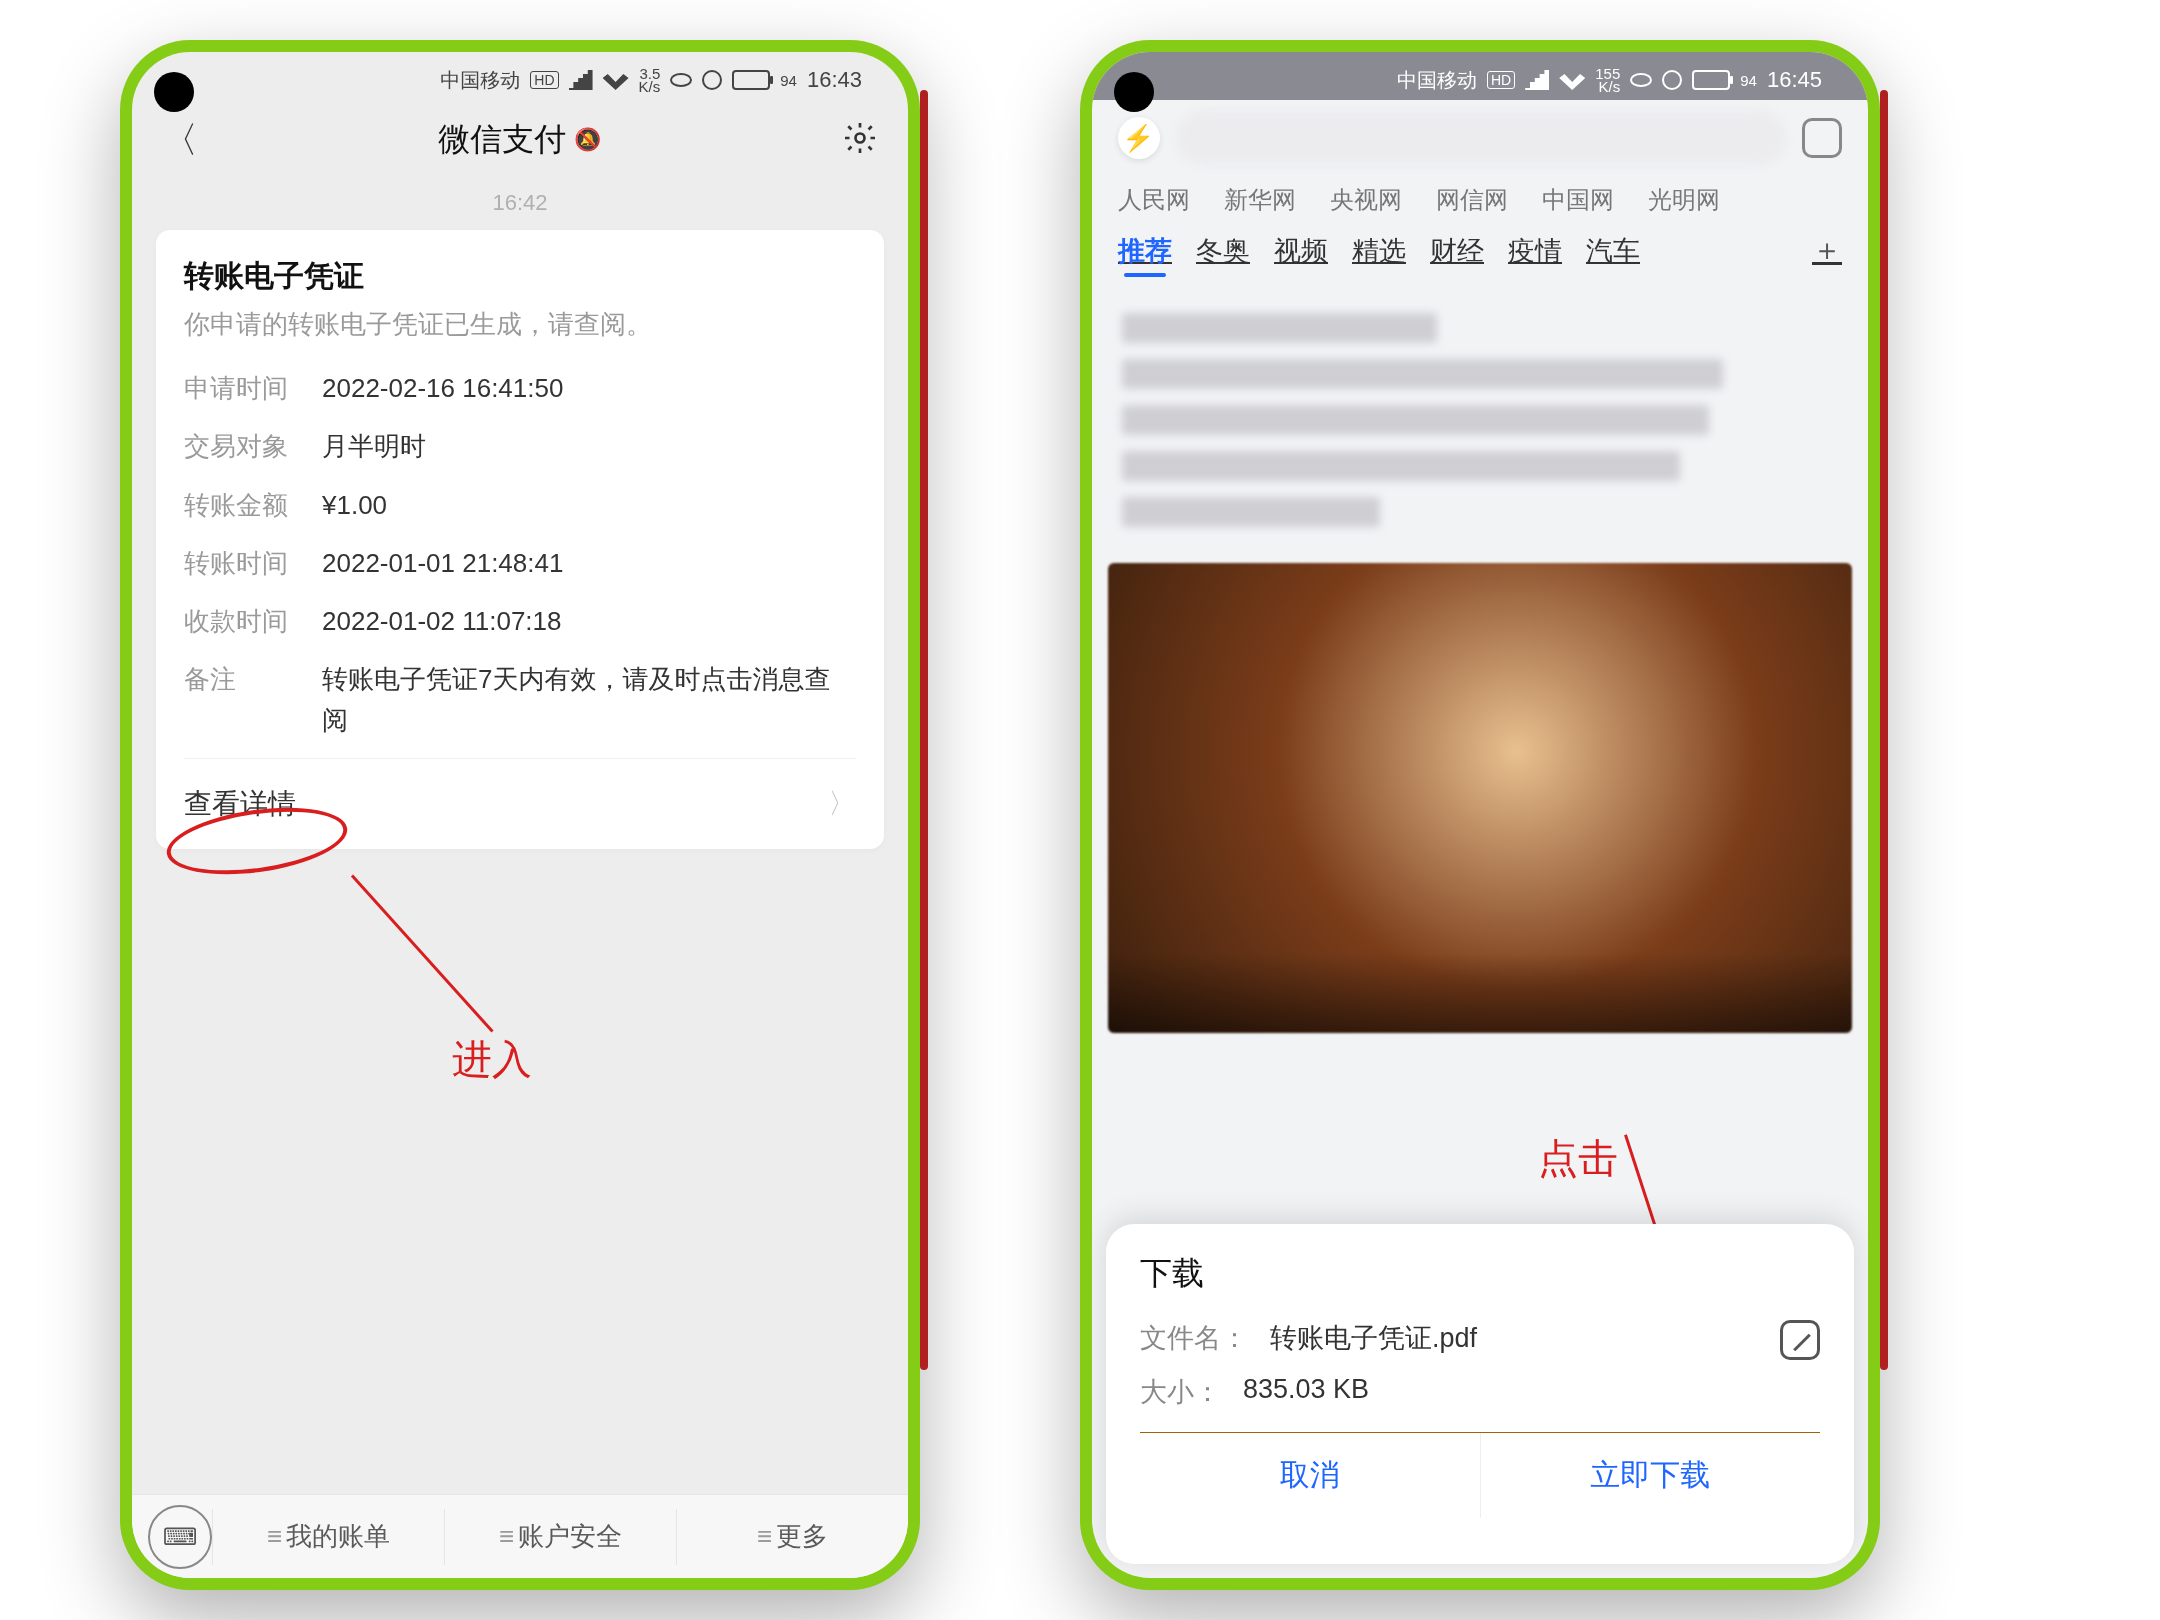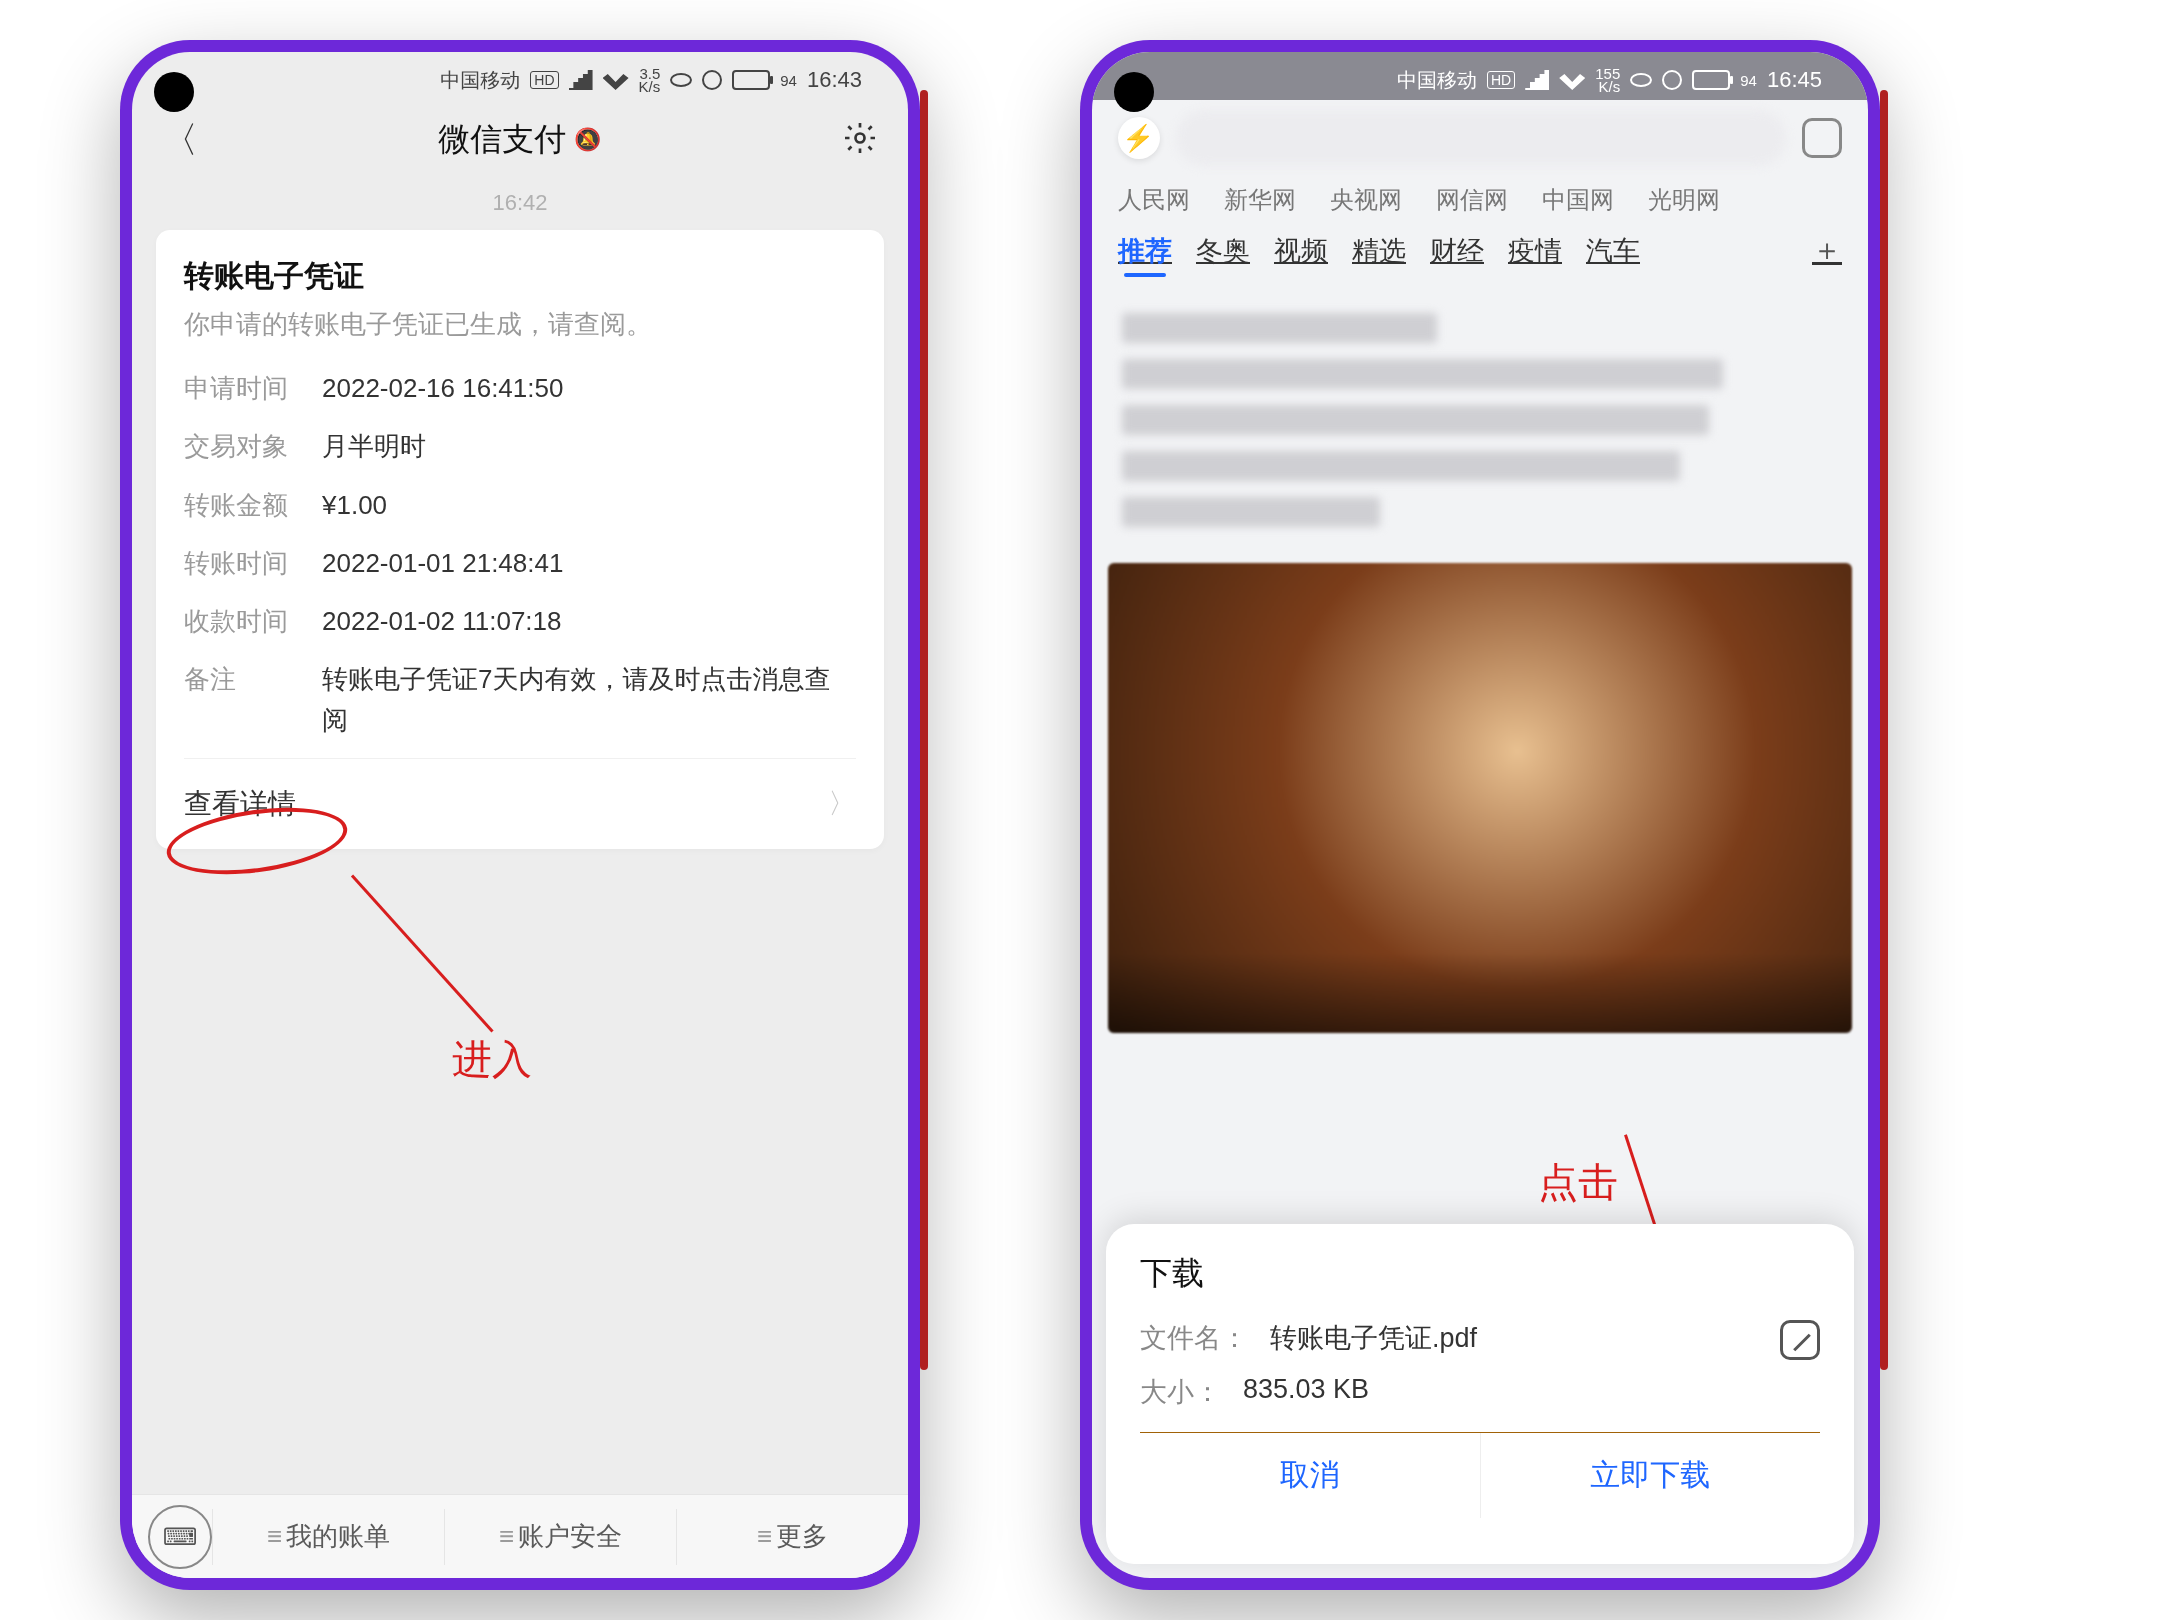--- a/index.html
+++ b/index.html
@@ -10,21 +10,21 @@
     height: 1620px;
     display: flex;
     gap: 160px;
     padding: 40px 120px;
     align-items: flex-start;
   }
   .phone-frame {
     width: 800px;
     height: 1550px;
     border-radius: 70px;
-    background: #6d28d9;
+    background: #84cc16;
     padding: 12px;
     position: relative;
     box-shadow: 0 30px 80px rgba(0,0,0,0.3);
   }
   .phone-frame::after{
     content:"";
     position:absolute;
     top:50px; bottom:220px; right:-8px;
     width:8px; background:#b02020; border-radius:4px;
   }
@@ -284,21 +284,21 @@
     <div class="headlines">
       <div class="headline" style="width:44%;"></div>
       <div class="headline" style="width:84%;"></div>
       <div class="headline" style="width:82%;"></div>
       <div class="headline" style="width:78%;"></div>
       <div class="headline" style="width:36%;"></div>
     </div>
 
     <div class="news-img"></div>
 
-    <div class="annot-text" style="right:250px;bottom:368px;">点击</div>
+    <div class="annot-text" style="right:250px;bottom:392px;">点击</div>
     <div class="annot-line" style="right:190px;bottom:280px;width:170px;transform:rotate(72deg);left:auto;transform-origin:right center;"></div>
     <div class="ellipse" style="right:74px;bottom:60px;width:200px;height:74px;"></div>
 
     <div class="sheet-backdrop">
       <div class="sheet-title">下载</div>
       <div class="sheet-row">
         <span class="lbl">文件名：</span>
         <span>转账电子凭证.pdf</span>
         <span class="edit-icon"></span>
       </div>

